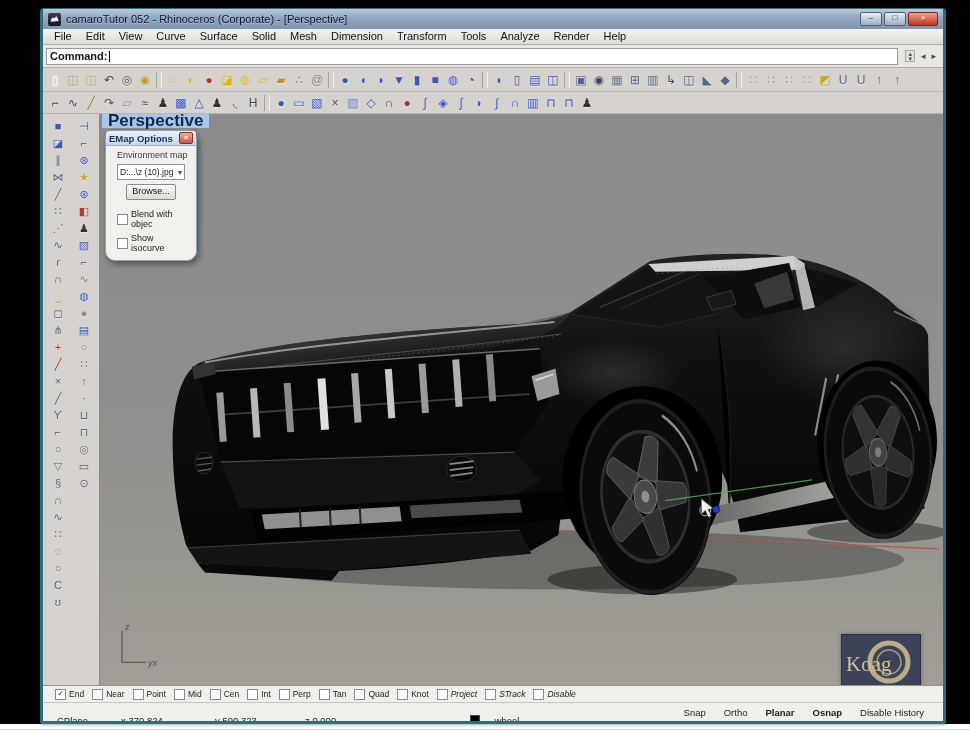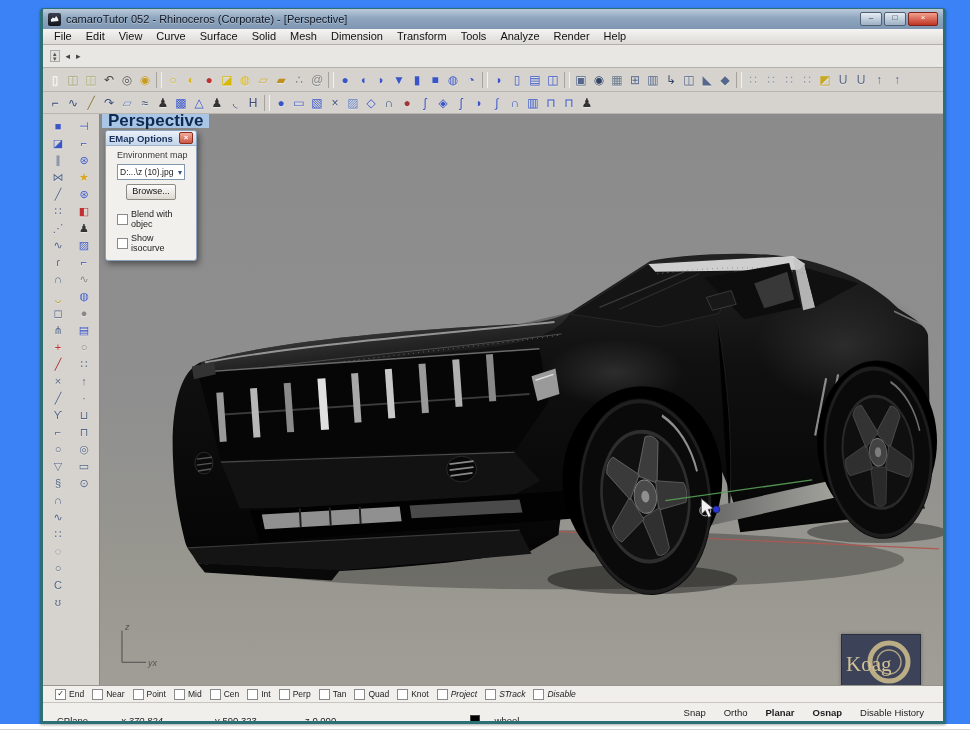--- a/index.html
+++ b/index.html
@@ -1,17 +1,17 @@
 <!DOCTYPE html>
 <html><head>
 <meta charset="utf-8">
 <style>
   html,body{margin:0;padding:0;background:#ffffff;width:970px;height:732px;overflow:hidden;
     font-family:"Liberation Sans",sans-serif;-webkit-font-smoothing:antialiased;}
-  .page{position:relative;width:970px;height:724px;background:#3b82f6;}
+  .page{position:relative;width:970px;height:724px;background:#000000;}
   .page-bottom-line{position:absolute;left:0;right:0;top:729px;border-top:1px solid #d4d4d4;}
 
   
   .app{position:absolute;left:40px;top:8px;width:900px;height:712px;background:#d6d3ce;
     border:3px solid #2c6f74;border-top-width:1px;border-radius:4px 4px 2px 2px;
     box-shadow:0 1px 3px rgba(0,0,0,.35);display:flex;flex-direction:column;overflow:hidden;}
 
   .titlebar{height:20px;flex:0 0 auto;background:linear-gradient(#bccadb,#8fa6bf 45%,#7e96b1);
     display:flex;align-items:center;padding:0 5px;gap:5px;}
   .rhino-icon{width:13px;height:13px;border-radius:2px;background:linear-gradient(#3a4050,#12141c);
@@ -55,21 +55,21 @@
   .vp-tab{position:absolute;top:0;left:2px;z-index:4;background:#a9c6e6;color:#0e2a52;font-weight:bold;
     font-size:17px;height:14px;line-height:14px;padding:0 6px;}
   .car-svg{position:absolute;inset:0;width:100%;height:100%;}
 
   
   .logo{position:absolute;left:741px;top:520px;width:78px;height:60px;z-index:3;background:#3c4257;
     border:1px solid #2a2f40;box-shadow:0 0 4px rgba(0,0,0,.3);}
 
   
   .emap{position:absolute;left:5px;top:16px;width:90px;z-index:6;background:#f1f0ec;border:1px solid #8ba2bc;
-    border-radius:3px;box-shadow:2px 3px 6px rgba(0,0,0,.45);font-size:9px;color:#222;}
+    border-radius:10px;box-shadow:2px 3px 6px rgba(0,0,0,.45);font-size:9px;color:#222;}
   .emap-title{height:14px;background:linear-gradient(#eaf1fa,#c4d5ea);border-bottom:1px solid #9eb4cc;
     border-radius:3px 3px 0 0;display:flex;align-items:center;padding:0 3px;font-size:9.5px;font-weight:bold;color:#18305a;}
   .emap-close{margin-left:auto;width:12px;height:10px;background:linear-gradient(#f2ad9b,#c54)
     ;border:1px solid #8d2b1f;border-radius:2px;color:#fff;font-size:8px;line-height:9px;text-align:center;}
   .emap-body{padding:4px 11px 7px;}
   .emap-group{display:flex;align-items:center;gap:3px;color:#3a3a3a;white-space:nowrap;}
   .emap-group::after{content:"";flex:1;border-top:1px solid #bbb;}
   .emap-select{margin-top:4px;height:14px;background:#fff;border:1px solid #7f96ad;display:flex;align-items:center;
     padding:0 2px;gap:2px;}
   .emap-select .val{flex:1;white-space:nowrap;overflow:hidden;font-size:8.5px;}
@@ -87,21 +87,21 @@
   
   .osnapbar{height:16px;flex:0 0 auto;background:#f0efec;border-top:1px solid #98958f;display:flex;
     align-items:center;padding-left:12px;font-size:8.5px;color:#222;}
   .osnap-item{display:flex;align-items:center;gap:3px;margin-right:8px;white-space:nowrap;}
   .osnap-item:nth-child(n+11){margin-left:0;font-style:italic;}
 
   .statusbar{height:18px;flex:0 0 auto;background:#f0efec;border-top:1px solid #c8c5bf;display:flex;
     align-items:center;font-size:9.5px;color:#1c1c1c;}
   .st-cell{padding:0 6px;white-space:nowrap;margin-top:16px;}
   .st-cplane{width:52px;padding-left:14px;}
-  .st-x{width:82px;font-style:italic;}
+  .st-x{width:82px;}
   .st-y{width:78px;}
   .st-z{width:70px;}
   .st-layer{width:215px;display:flex;align-items:center;justify-content:center;gap:15px;}
   .swatch{width:8px;height:8px;background:#000;border:1px solid #444;}
   .st-panes{margin-left:auto;display:flex;align-items:center;padding-right:10px;}
   .status-pane{padding:0 9px;white-space:nowrap;}
   .status-pane.bold{font-weight:bold;}
 </style>
 </head>
 <body>
@@ -130,20 +130,24 @@
         <span class="menu-item">Mesh</span>
         <span class="menu-item">Dimension</span>
         <span class="menu-item">Transform</span>
         <span class="menu-item">Tools</span>
         <span class="menu-item">Analyze</span>
         <span class="menu-item">Render</span>
         <span class="menu-item">Help</span>
       </div>
 
     <div class="commandbar">
+      <div class="command-input">
+        <span>Command:</span>
+        <span class="caret"></span>
+      </div>
       <div class="cmd-extra">
         <span class="cmd-spin">
           <span>▴</span>
           <span>▾</span>
         </span>
         <span class="cmd-arrow">◂</span>
         <span class="cmd-arrow">▸</span>
       </div>
     </div>
 

